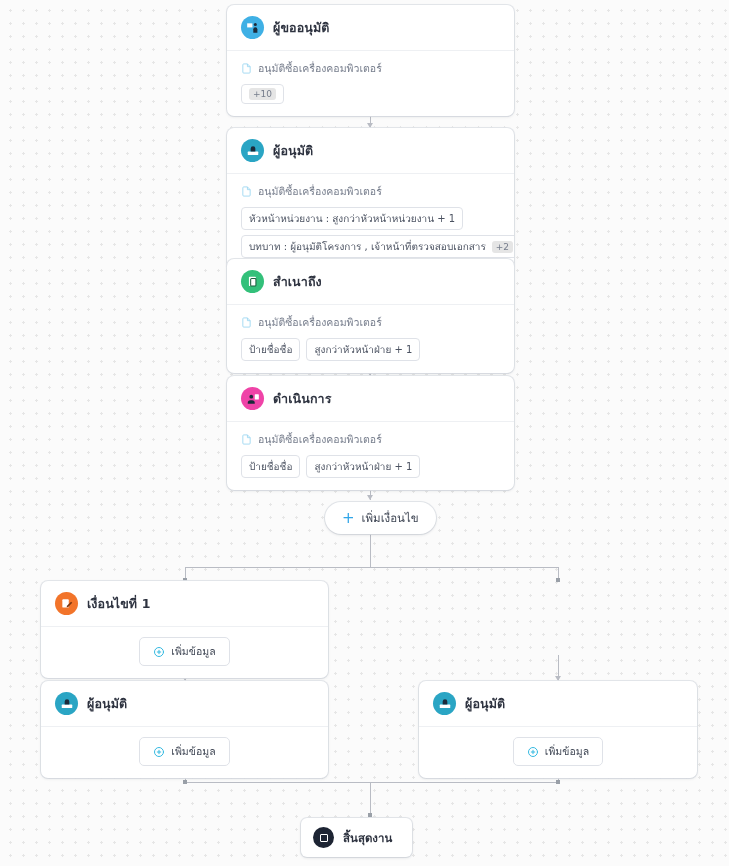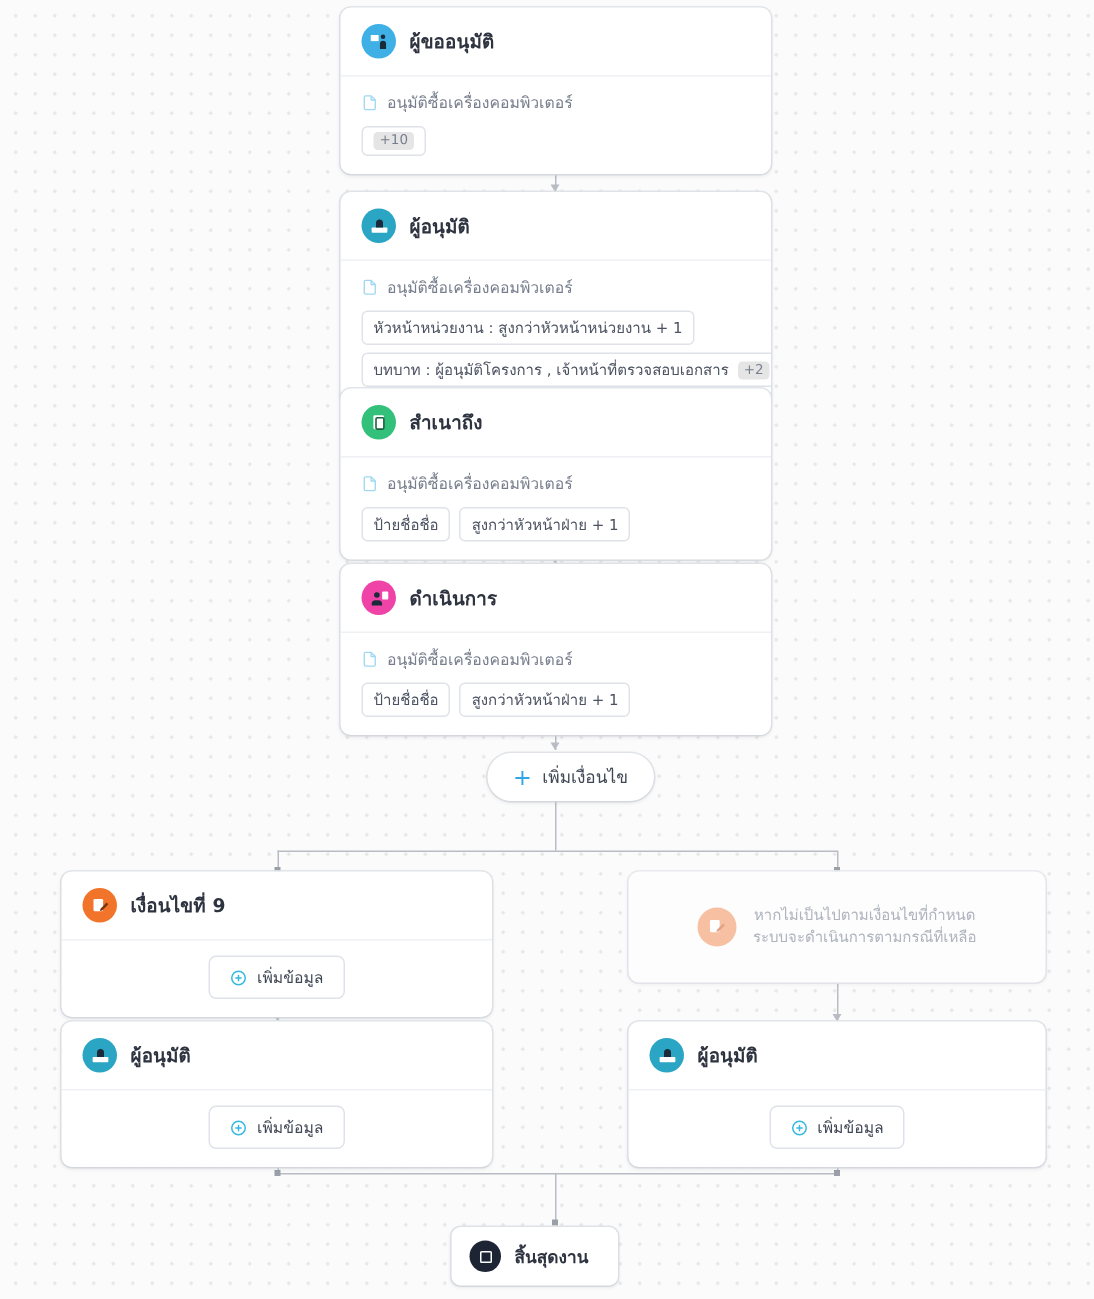--- a/index.html
+++ b/index.html
@@ -362,45 +362,33 @@
   </div>
 
   <div class="card" style="left:41px; top:581px; width:287px;">
     <div class="card-head">
       <span class="node-icon" style="background:#f2742a;">
         <svg viewBox="0 0 24 24" fill="none" stroke="#fff" stroke-width="2" stroke-linecap="round" stroke-linejoin="round">
           <rect x="4" y="4" width="11" height="14" rx="1.5" fill="#fff" stroke="none"></rect>
           <path d="M19 8l-7 7-.6 2.6 2.6-.6 7-7z" fill="#7a3510" stroke="none"></path>
         </svg>
       </span>
-      <span class="node-title">เงื่อนไขที่ 9</span>
+      <span class="node-title">เงื่อนไขที่ 1</span>
     </div>
     <div class="adddata-wrap">
       <button class="adddata-btn">
         <svg viewBox="0 0 24 24" fill="none" stroke="#35b9e0" stroke-width="2" stroke-linecap="round">
           <circle cx="12" cy="12" r="9"></circle>
           <path d="M12 8.5v7M8.5 12h7"></path>
         </svg>
         <span>เพิ่มข้อมูล</span>
       </button>
     </div>
   </div>
 
-  <div class="else-card" style="left:419px; top:581px; width:278px; height:74px;">
-    <span class="node-icon" style="background:#f7c0a2; width:26px; height:26px; flex:0 0 26px;">
-      <svg viewBox="0 0 24 24" fill="none" stroke="#fff" stroke-width="2" stroke-linecap="round" stroke-linejoin="round">
-        <rect x="4" y="4" width="11" height="14" rx="1.5" fill="#fff" stroke="none"></rect>
-        <path d="M19 8l-7 7-.6 2.6 2.6-.6 7-7z" fill="#e0a385" stroke="none"></path>
-      </svg>
-    </span>
-    <div class="else-text">
-      <div>หากไม่เป็นไปตามเงื่อนไขที่กำหนด</div>
-      <div>ระบบจะดำเนินการตามกรณีที่เหลือ</div>
-    </div>
-  </div>
 
   <div class="card" style="left:41px; top:681px; width:287px;">
     <div class="card-head">
       <span class="node-icon" style="background:#2aa5c4;">
         <svg viewBox="0 0 24 24" fill="none" stroke="#fff" stroke-width="2" stroke-linecap="round" stroke-linejoin="round">
           <rect x="3" y="13" width="18" height="6" rx="1" fill="#fff" stroke="none"></rect>
           <path d="M8 13V8a4 4 0 018 0v5" fill="#1b2a3a" stroke="none"></path>
         </svg>
       </span>
       <span class="node-title">ผู้อนุมัติ</span>

